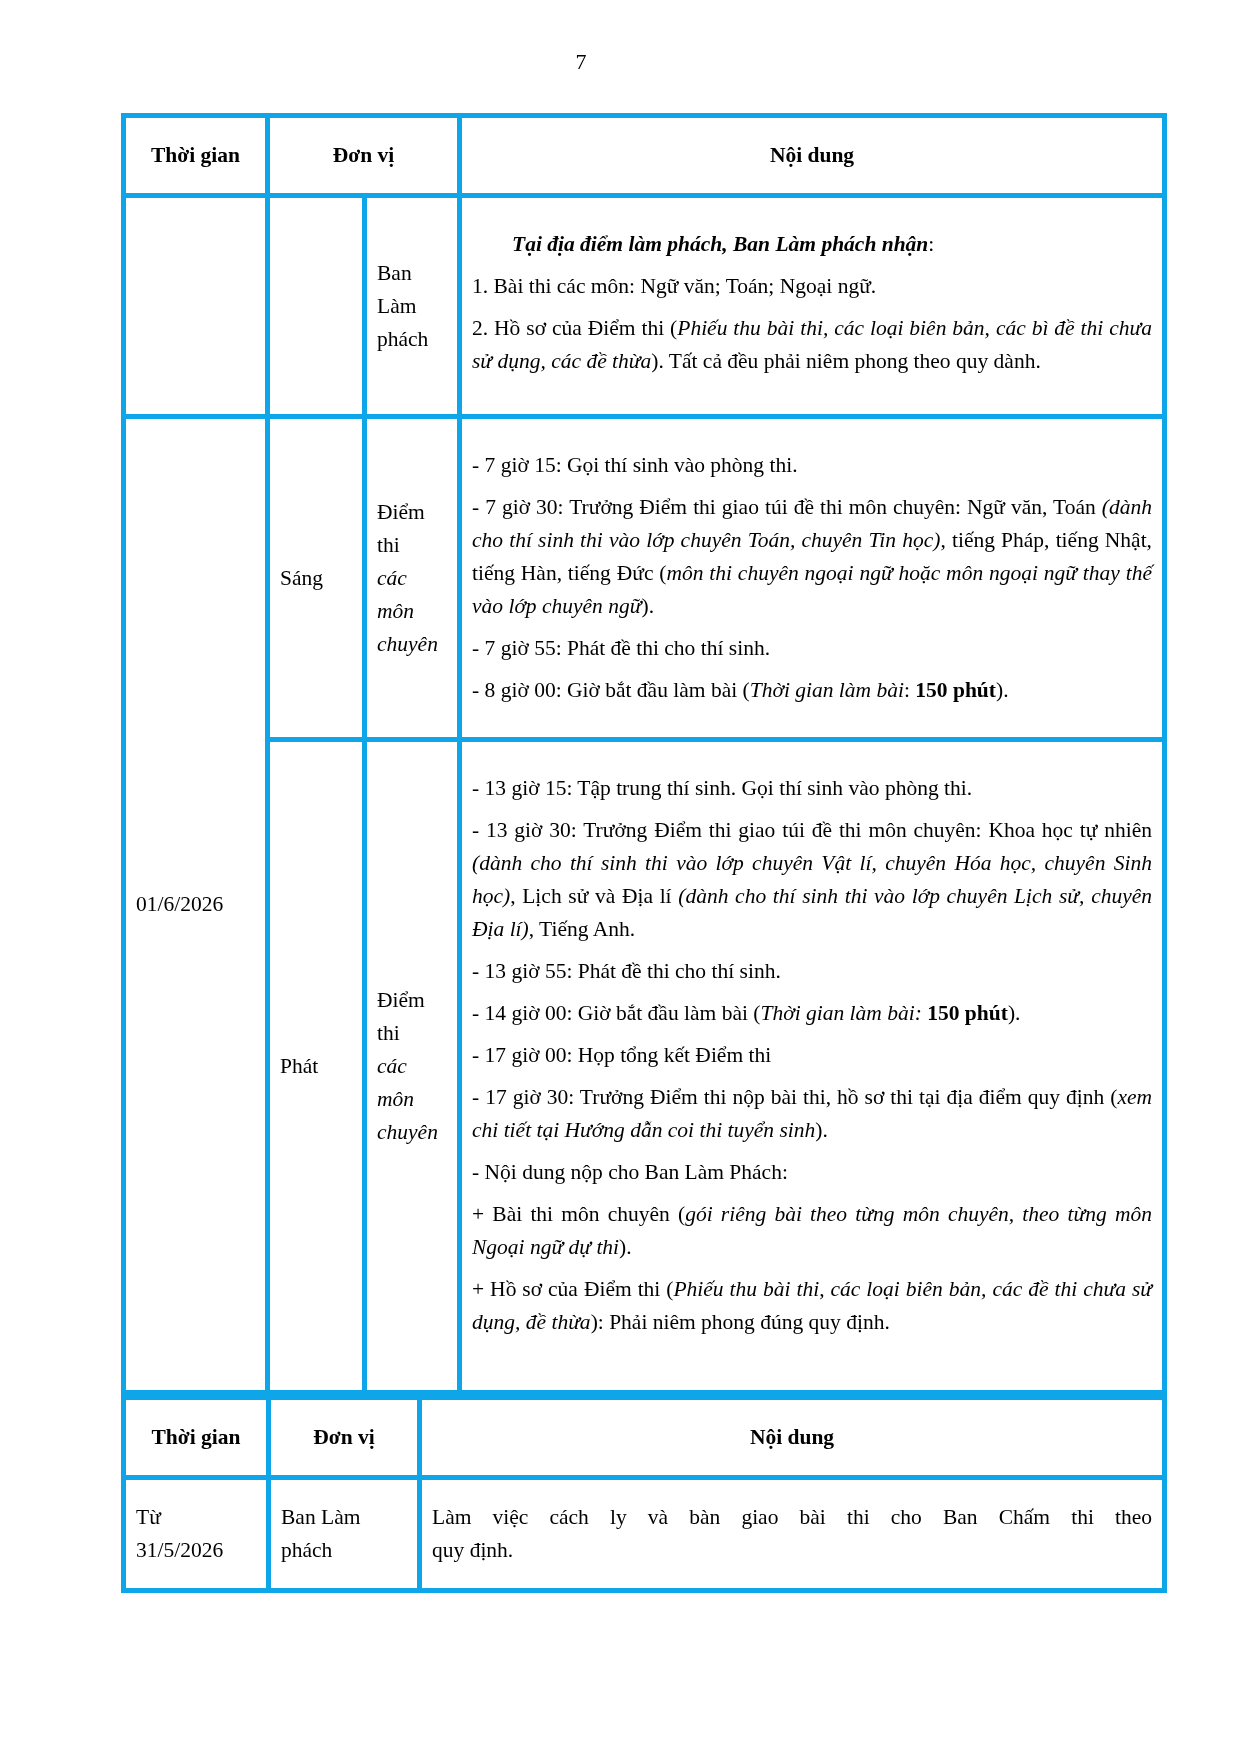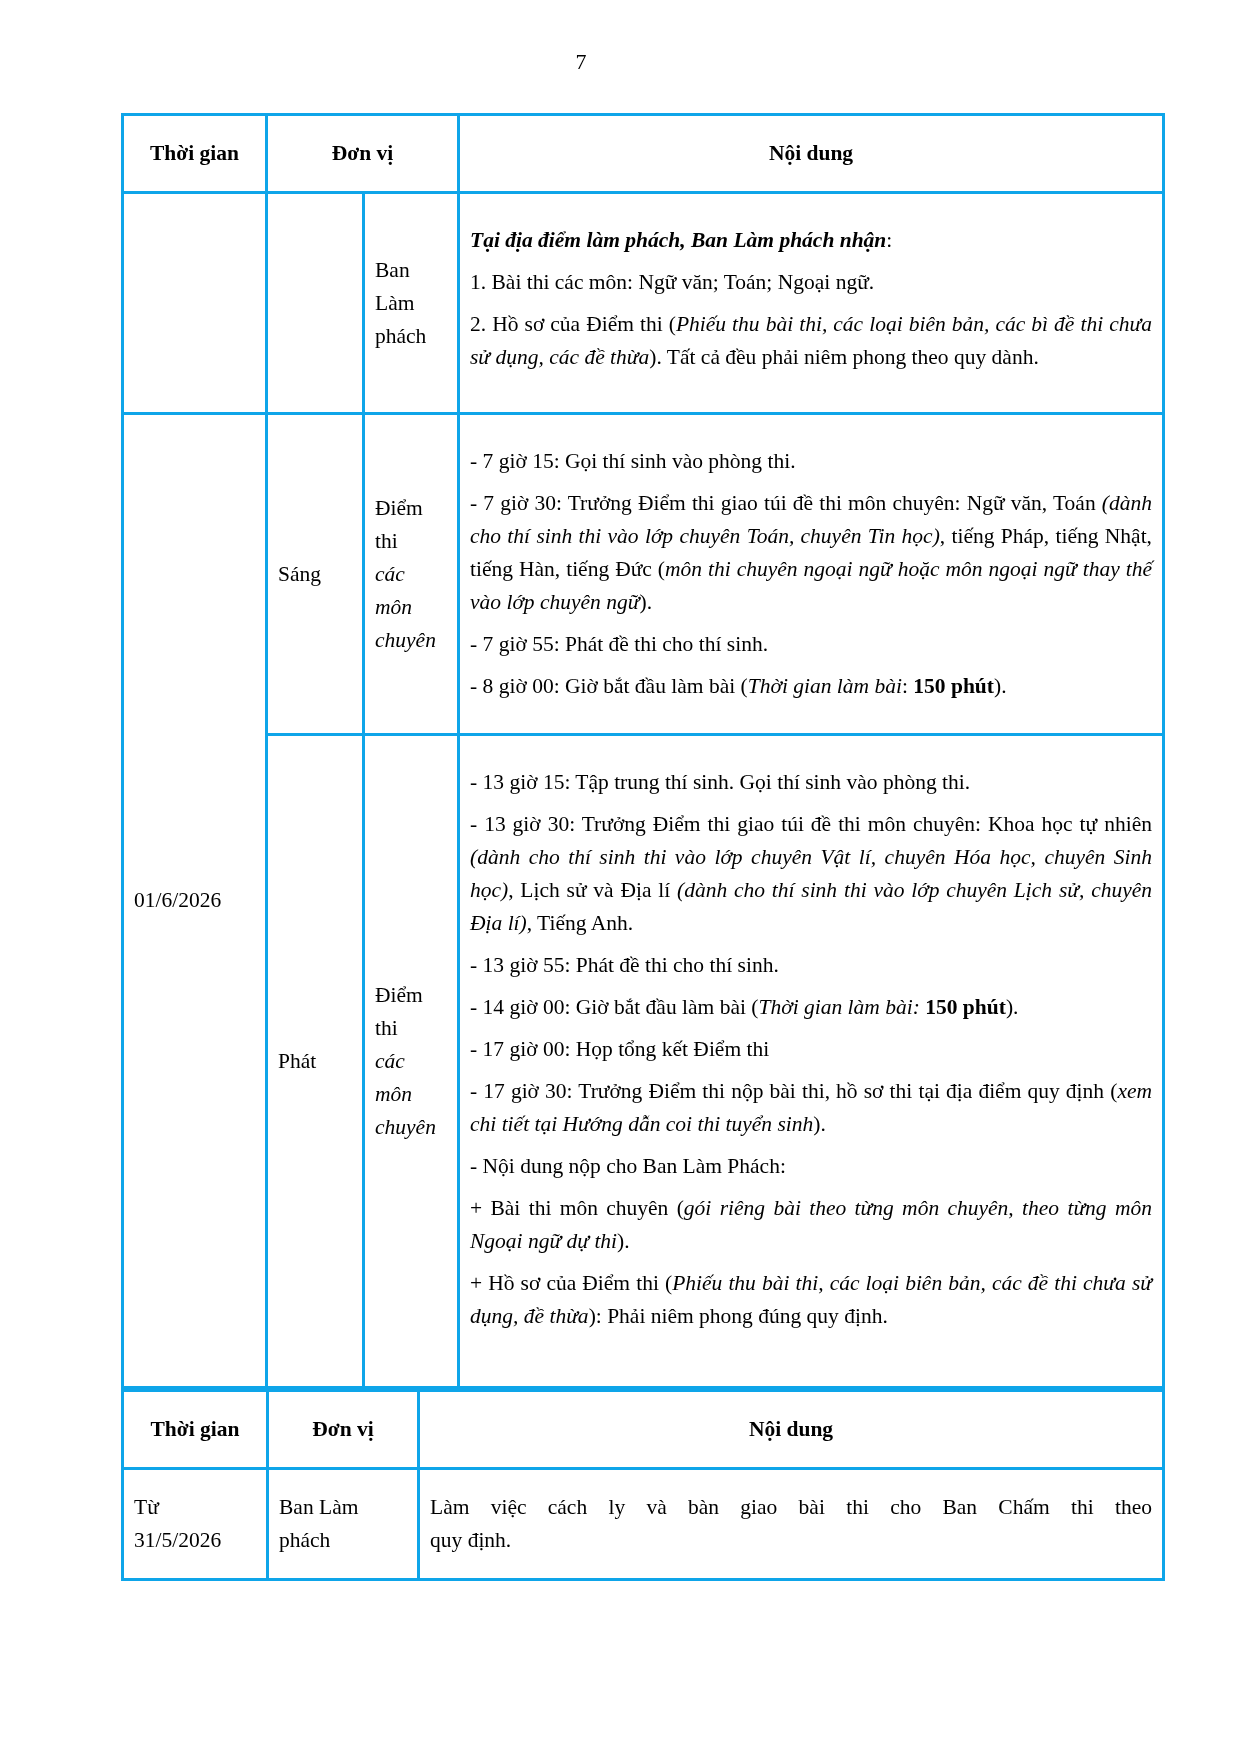--- a/index.html
+++ b/index.html
@@ -27,21 +27,21 @@
     margin-bottom: 36px;
   }
   .doc-table {
     border-collapse: collapse;
     table-layout: fixed;
     width: 1041px;
     margin-left: 121px;
     border: 2px solid #000;
   }
   .doc-table th, .doc-table td {
-    border: 3px solid #0ea5e9;
+    border: 5px solid #0ea5e9;
     padding: 21px 10px;
     box-sizing: border-box;
   }
   .doc-table th {
     font-weight: bold;
     text-align: center;
     vertical-align: middle;
     border-bottom: 2px solid #000;
   }
   .h-header  { height: 54px; }
@@ -59,21 +59,21 @@
     vertical-align: top;
     padding: 3px 14px;
   }
   .cell-middle { vertical-align: middle; }
   .para {
     margin: 9px 0;
     text-align: justify;
   }
   .r-i  { font-style: italic; }
   .r-b  { font-weight: bold; }
-  .r-bi { font-weight: bold; font-style: italic; }
+  .r-bi { font-weight: bold; font-style: italic; margin-left: 40px; }
   .section-heading {
     font-weight: bold;
     font-size: 22px;
     margin-top: 29px;
     margin-bottom: 28px;
   }
   .bottom-table { margin-top: 0; }
   .jline { text-align: justify; }
   .jline:not(:last-child) { text-align-last: justify; }
 </style>

